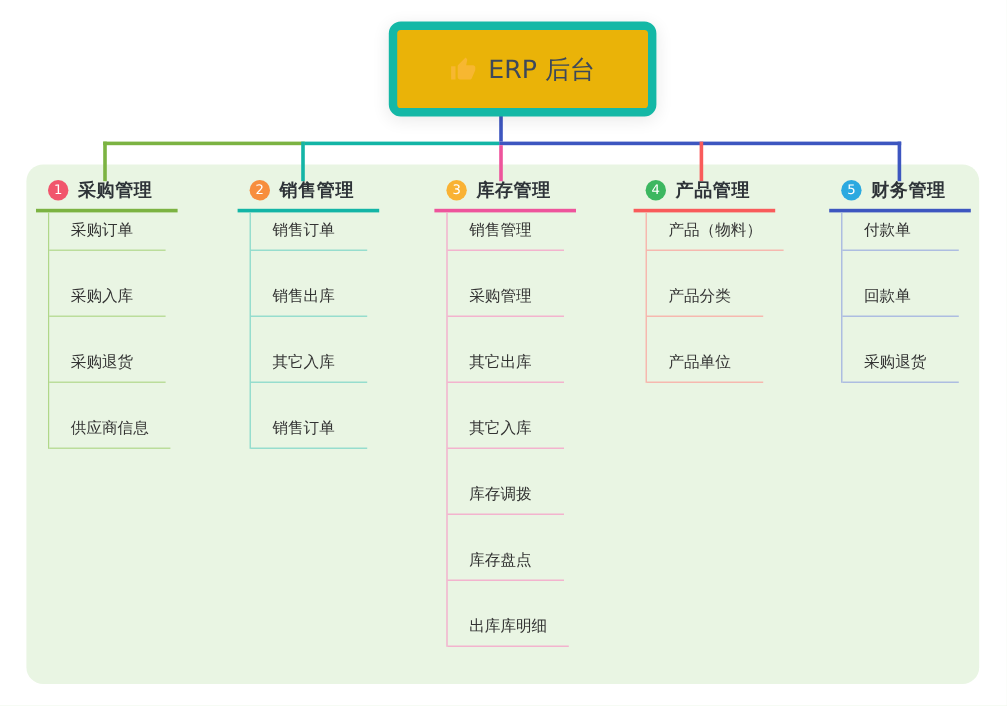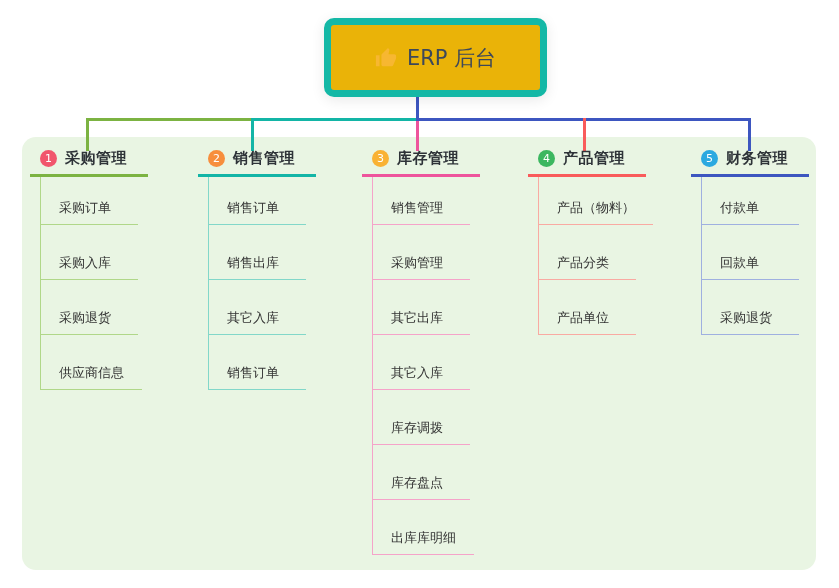--- a/index.html
+++ b/index.html
@@ -25,21 +25,21 @@
     width:17px; height:17px; border-radius:50%; background:var(--badge); color:#fff;
     font-size:11px; line-height:17px; text-align:center; flex:0 0 17px;
   }
   .branch-title { font-size:15px; color:#2e3338; font-weight:700; white-space:nowrap; letter-spacing:.5px; }
   .children { list-style:none; margin:0 0 0 10px; padding:0; border-left:1px solid var(--light); }
   .child {
     height:55px; display:flex; align-items:flex-end; box-sizing:border-box;
     padding:0 18px 7px 18px; border-bottom:1px solid var(--light);
     width:max-content; min-width:97px; font-size:13px; color:#333; white-space:nowrap;
   }
-  .child:first-child { height:48px; }
+  .child:first-child { height:32px; }
 </style>
 </head>
 <body style="background: rgb(255, 255, 255);">
 
 <div class="panel" style="background: rgb(233, 245, 227);"></div>
 
 <div class="line" style="left: 416px; top: 82px; width: 3px; height: 36px; background: var(--main); --main: #3d56c0; --light: #9fb0e0; --badge: #2ba9e0;"></div>
 <div class="line" style="left: 86px; top: 118px; width: 168px; height: 3px; background: var(--main); --main: #7cb342; --light: #b0d789; --badge: #f1556c;"></div>
 <div class="line" style="left: 254px; top: 118px; width: 162px; height: 3px; background: var(--main); --main: #13b5a6; --light: #82d7c9; --badge: #f78e3d;"></div>
 <div class="line" style="left: 416px; top: 118px; width: 335px; height: 3px; background: var(--main); --main: #3d56c0; --light: #9fb0e0; --badge: #2ba9e0;"></div>

